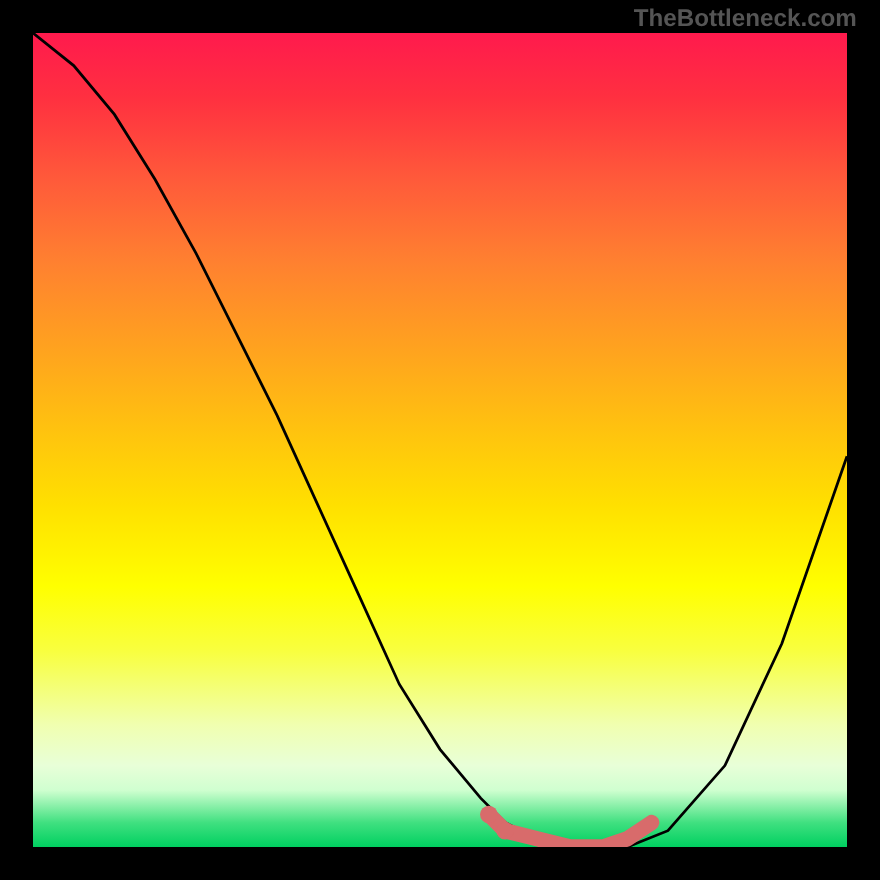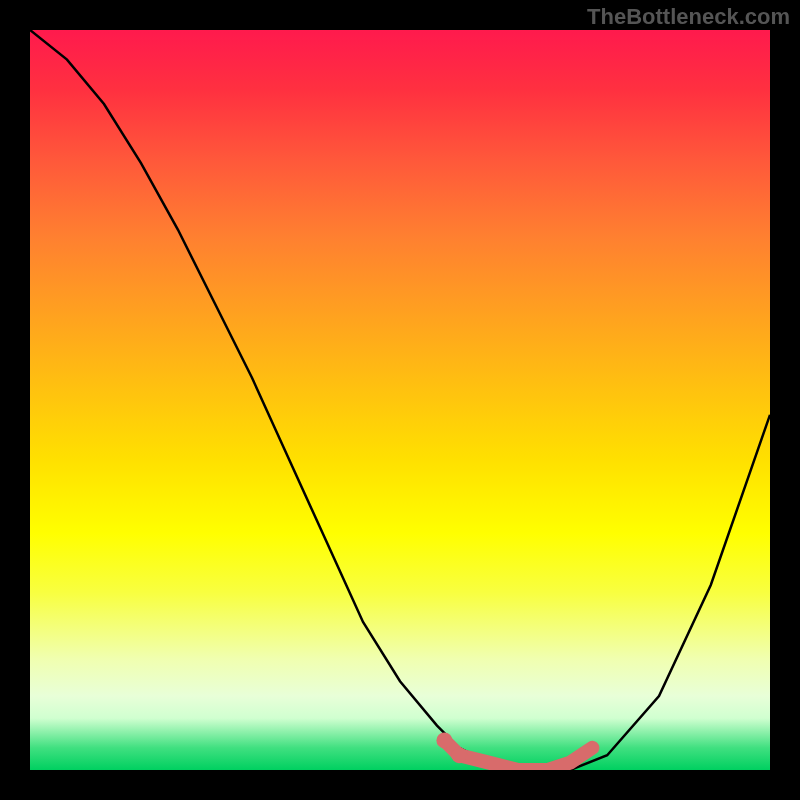--- a/index.html
+++ b/index.html
@@ -7,21 +7,21 @@
     width: 800px;
     height: 800px;
     background: #000;
     position: relative;
     font-family: Arial, sans-serif;
     overflow: hidden;
   }
   .watermark {
     position: absolute;
     top: 4px;
-    right: 10px;
+    right: 21px;
     color: #555;
     font-size: 22px;
     font-weight: bold;
     z-index: 10;
   }
   .plot-area {
     position: absolute;
     left: 30px;
     top: 30px;
     width: 740px;

